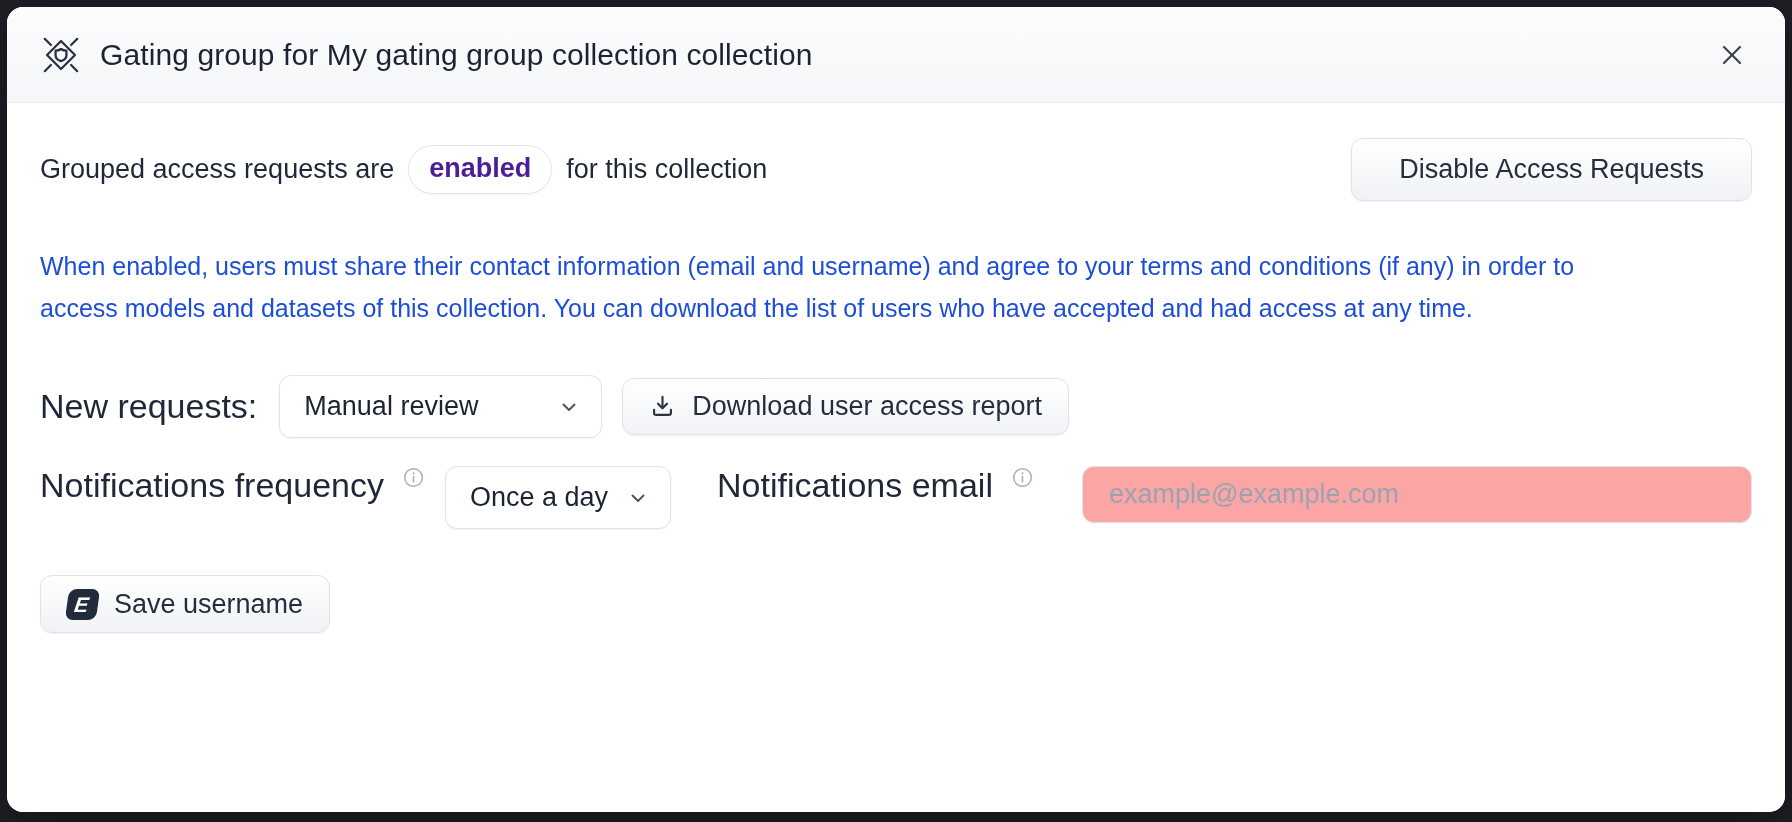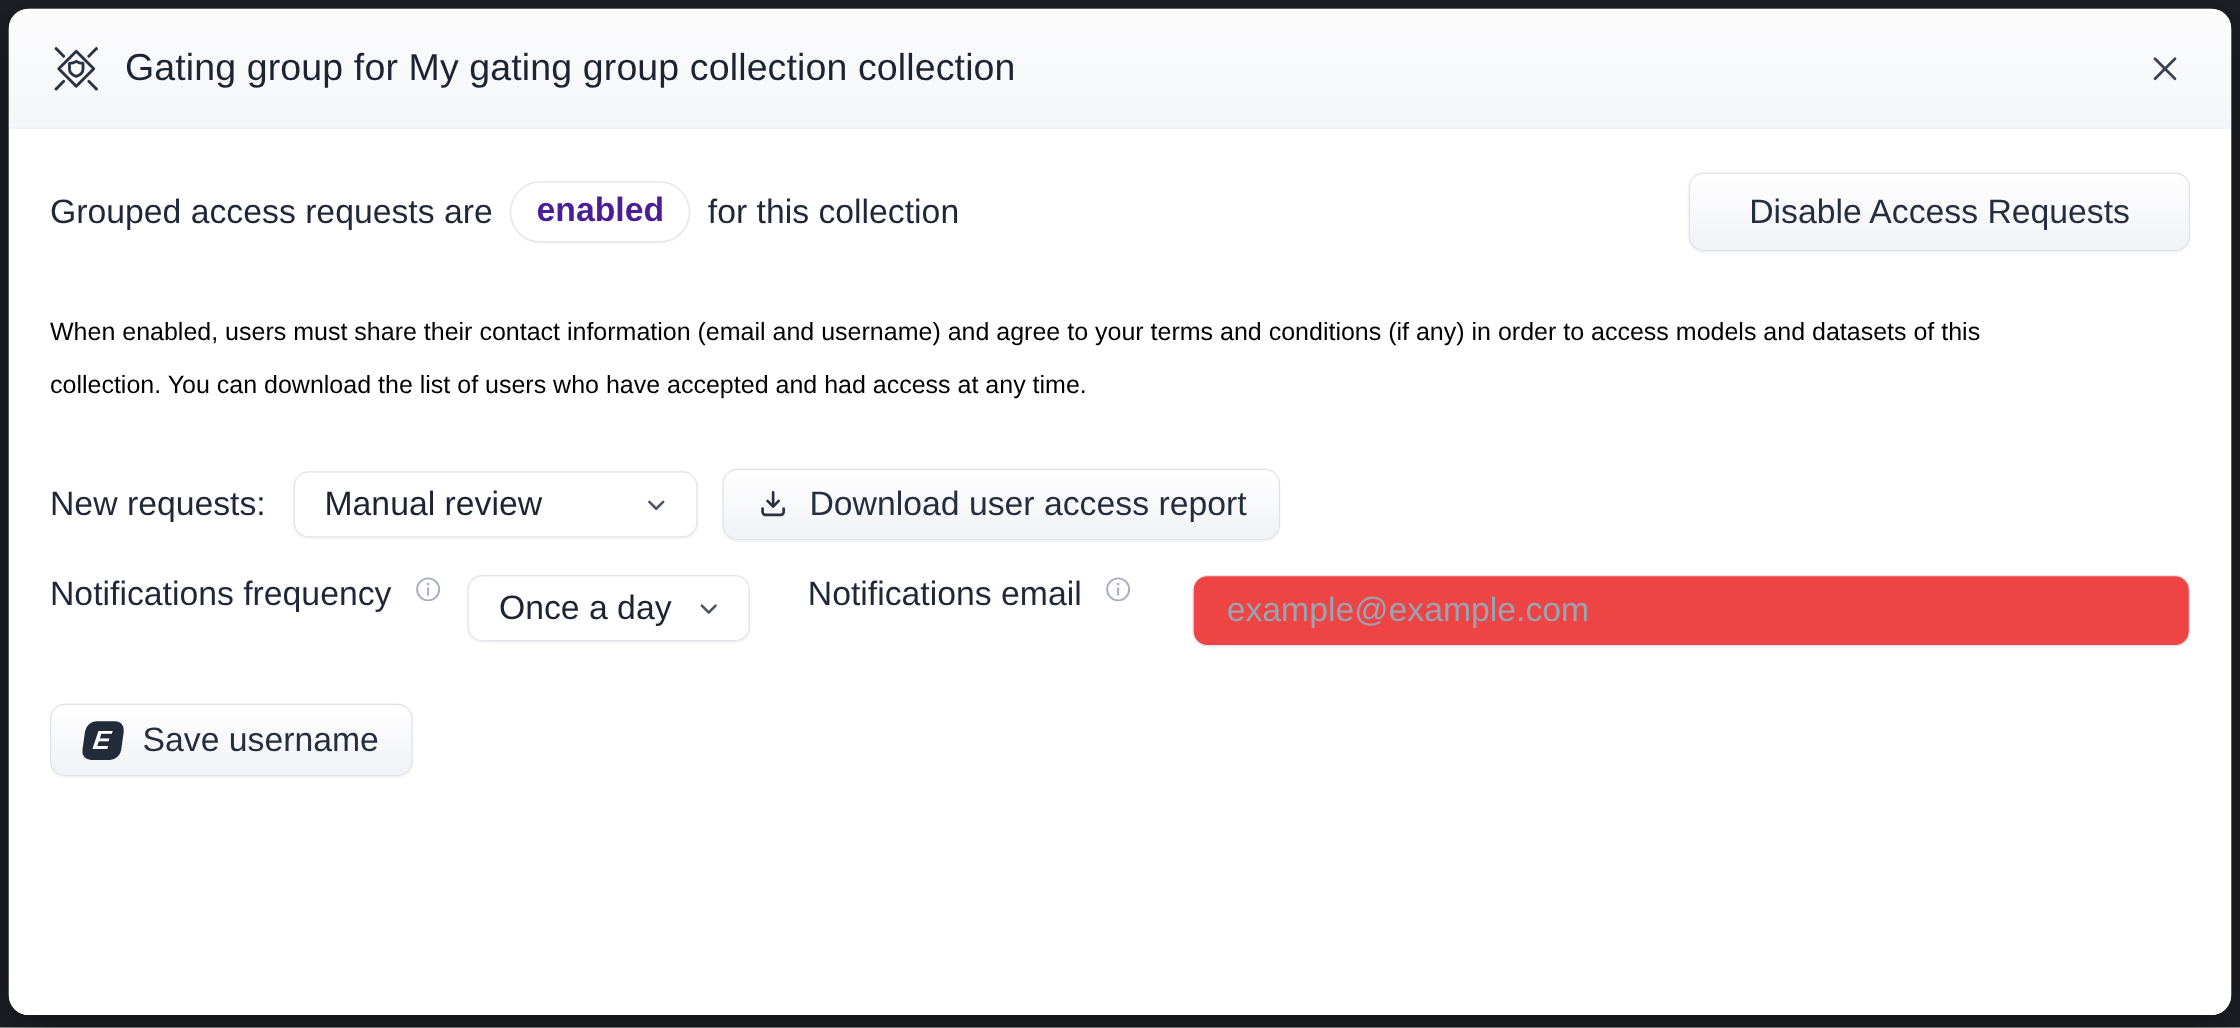--- a/index.html
+++ b/index.html
@@ -87,47 +87,47 @@
     box-shadow: 0 1px 2px rgba(16,24,40,.05);
     cursor: pointer;
     white-space: nowrap;
   }
   .btn-disable { height: 63px; padding: 0 47px; }
   .btn-download { height: 57px; padding: 4px 26px; }
   .btn-save { height: 58px; padding: 0 26px; margin-top: 46px; }
   .desc {
     margin-top: 44px;
     max-width: 1548px;
-    font-size: 20px;
+    font-size: 25px;
     line-height: 42px;
-    color: #000000;
+    color: #1d4ed8;
   }
   .note {
     margin-top: 42px;
     font-size: 27px;
     color: #1f2838;
   }
   .note b { font-weight: 700; text-decoration: underline; text-decoration-thickness: 2px; text-underline-offset: 4px; }
   .requests-row {
     margin-top: 46px;
     display: flex;
     align-items: center;
     gap: 20px;
   }
   .field-label {
-    font-size: 27px;
+    font-size: 34px;
     color: #1f2838;
     white-space: nowrap;
   }
   .select {
     display: inline-flex;
     align-items: center;
     justify-content: space-between;
     gap: 18px;
-    height: 53px;
+    height: 63px;
     border: 1px solid #e0e3e9;
     border-radius: 12px;
     background: #ffffff;
     box-shadow: 0 1px 2px rgba(16,24,40,.05);
     padding: 0 20px 0 24px;
     font-size: 27px;
     color: #1c2433;
     cursor: pointer;
   }
   .select-requests { min-width: 323px; margin-left: 2px; }
@@ -142,21 +142,21 @@
   .email-input {
     flex: 1;
     height: 57px;
     margin-left: 28px;
     border: 1px solid #e0e3e9;
     border-radius: 12px;
     padding: 0 26px;
     font-family: "Liberation Sans", sans-serif;
     font-size: 27px;
     color: #1c2433;
-    background: #ef4444;
+    background: #fca5a5;
     box-shadow: 0 1px 2px rgba(16,24,40,.04);
     outline: none;
   }
   .email-input::placeholder { color: #9aa3b2; }
   .enterprise-icon {
     width: 31px; height: 31px;
     background: #222b3a;
     border-radius: 8px;
     transform: skewX(-8deg);
     display: flex; align-items: center; justify-content: center;

